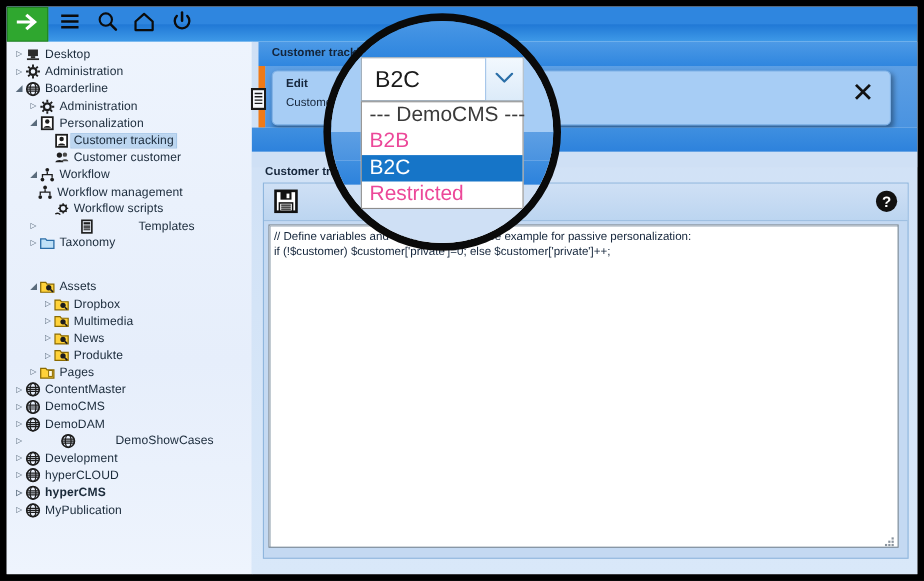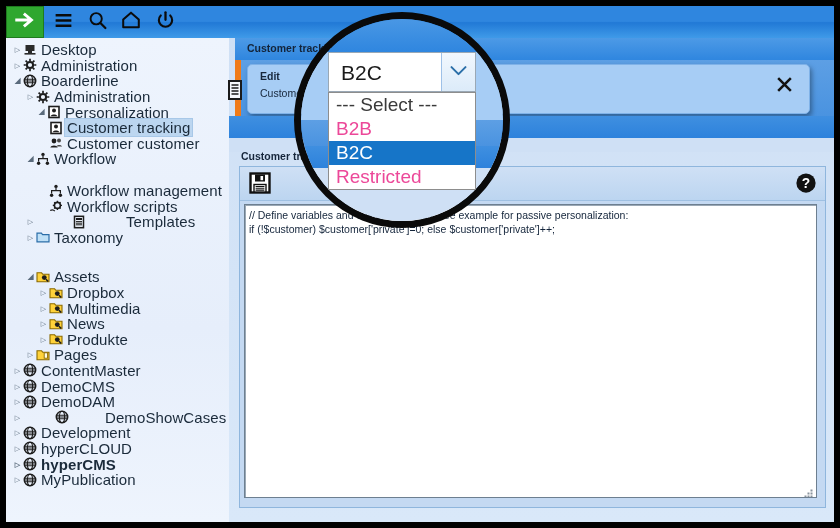--- a/index.html
+++ b/index.html
@@ -16,21 +16,21 @@
   #btn-search{left:74px;width:34px;}
   #btn-home{left:108px;width:34px;}
   #btn-power{left:142px;width:34px;}
 
   
   #sidebar{position:absolute;left:0;top:32px;width:223px;height:484px;
     background:linear-gradient(180deg,#eef4fd 0%,#e6eefb 60%,#eef4fd 100%);
     border-right:1px solid #9ec1e8;overflow:hidden;}
   #sidebar-inner{position:absolute;left:0;top:0;width:223px;padding-top:4px;}
   .tree-row{position:relative;height:15.6px;display:flex;align-items:center;
-    font-size:15px;color:#1a2a3a;white-space:nowrap;}
+    font-size:11px;color:#1a2a3a;white-space:nowrap;}
   .tree-row .lbl{margin-left:4px;letter-spacing:.1px;}
   .tree-row.sel .lbl{background:#bcd6f0;outline:1px solid #a8c8e8;padding:0 2px;margin-left:2px;}
   .arrow{width:11px;display:inline-block;text-align:center;font-size:7px;color:#5a6b7c;line-height:1;}
   .arrow.closed::before{content:"\25B7";}
   .arrow.open::before{content:"\25E2";font-size:8px;}
   .arrow.none::before{content:"";}
   .ico{width:14px;height:14px;display:inline-block;position:relative;flex:0 0 14px;}
 
   
   .ico svg{display:block;width:14px;height:14px;}
@@ -188,21 +188,21 @@
           <span class="arrow closed"></span>
           <span class="ico">
             <svg viewBox="0 0 14 14">
               <circle cx="7" cy="7" r="3.1" fill="none" stroke="#1d1d1d" stroke-width="2"></circle>
               <circle cx="7" cy="7" r="1.1" fill="#eef4fd"></circle>
               <path d="M7 0.7v2.2M7 11.1v2.2M0.7 7h2.2M11.1 7h2.2M2.6 2.6l1.6 1.6M9.8 9.8l1.6 1.6M11.4 2.6L9.8 4.2M4.2 9.8l-1.6 1.6" stroke="#1d1d1d" stroke-width="1.7"></path>
             </svg>
           </span>
           <span class="lbl">Administration</span>
         </div>
-        <div class="tree-row" style="padding-left: 30px;">
+        <div class="tree-row" style="padding-left: 19px;">
           <span class="arrow open"></span>
           <span class="ico">
             <svg viewBox="0 0 14 14">
               <rect x="2" y="1.5" width="10" height="11" fill="#ffffff" stroke="#1d1d1d" stroke-width="1.6"></rect>
               <circle cx="7" cy="5.4" r="2" fill="#1d1d1d"></circle>
               <path d="M3.6 11.2c.6-2.2 6.2-2.2 6.8 0z" fill="#1d1d1d"></path>
             </svg>
           </span>
           <span class="lbl">Personalization</span>
         </div>
@@ -234,21 +234,21 @@
           <span class="ico">
             <svg viewBox="0 0 14 14">
               <circle cx="7" cy="2.4" r="1.7" fill="#1d1d1d"></circle>
               <circle cx="2.6" cy="11.2" r="1.7" fill="#1d1d1d"></circle>
               <circle cx="11.4" cy="11.2" r="1.7" fill="#1d1d1d"></circle>
               <path d="M7 4.1v2.6M2.6 9.5V6.7h8.8v2.8" fill="none" stroke="#1d1d1d" stroke-width="1.2"></path>
             </svg>
           </span>
           <span class="lbl">Workflow</span>
         </div>
-        <div class="tree-row" style="padding-left: 32px; margin-top: 16px;">
+        <div class="tree-row" style="padding-left: 17px;">
           <span class="arrow none"></span>
           <span class="ico">
             <svg viewBox="0 0 14 14">
               <circle cx="7" cy="2.4" r="1.7" fill="#1d1d1d"></circle>
               <circle cx="2.6" cy="11.2" r="1.7" fill="#1d1d1d"></circle>
               <circle cx="11.4" cy="11.2" r="1.7" fill="#1d1d1d"></circle>
               <path d="M7 4.1v2.6M2.6 9.5V6.7h8.8v2.8" fill="none" stroke="#1d1d1d" stroke-width="1.2"></path>
             </svg>
           </span>
           <span class="lbl">Workflow management</span>
@@ -524,21 +524,21 @@
         <div id="sel-arrowbox">
           <span>
             <svg viewBox="0 0 24 18">
                 <path d="M3 4l9 9 9-9" fill="none" stroke="#2b6fa8" stroke-width="2.6" stroke-linecap="round" stroke-linejoin="round"></path>
               </svg>
           </span>
         </div>
       </div>
 
       <div id="opt-list">
-          <div class="opt dim">--- Select ---</div>
+          <div class="opt dim">--- DemoCMS ---</div>
           <div class="opt">B2B</div>
           <div class="opt hl">B2C</div>
           <div class="opt">Restricted</div>
         </div>
     </div>
   </div>
 
 </div>
 
 </body></html>

